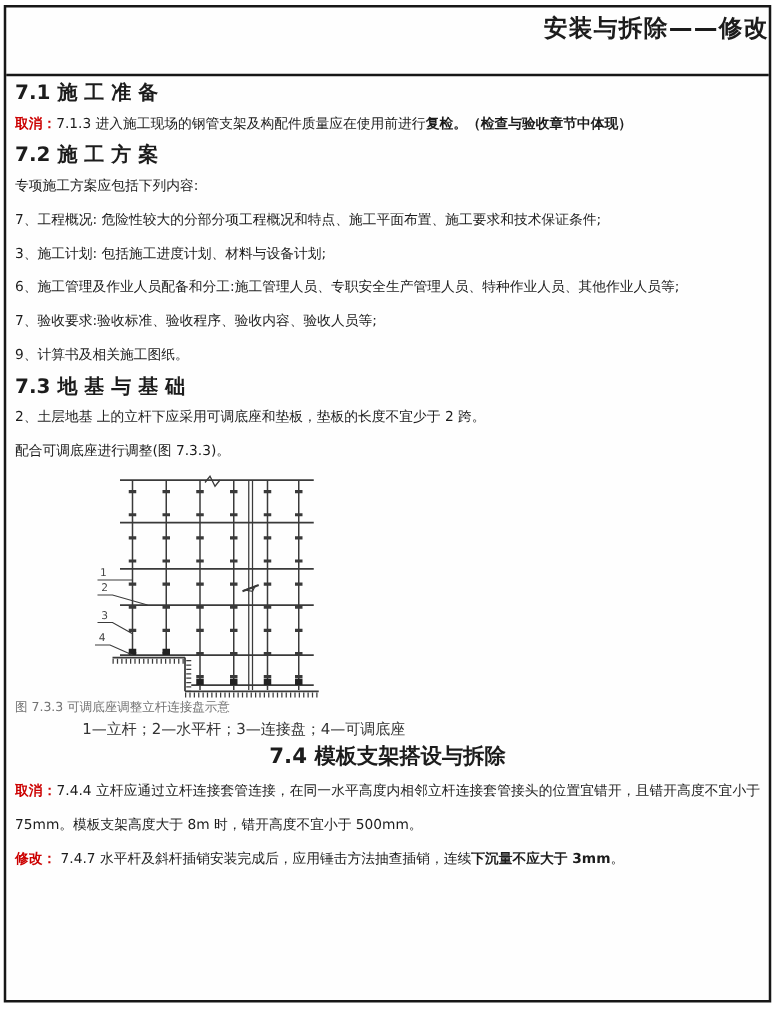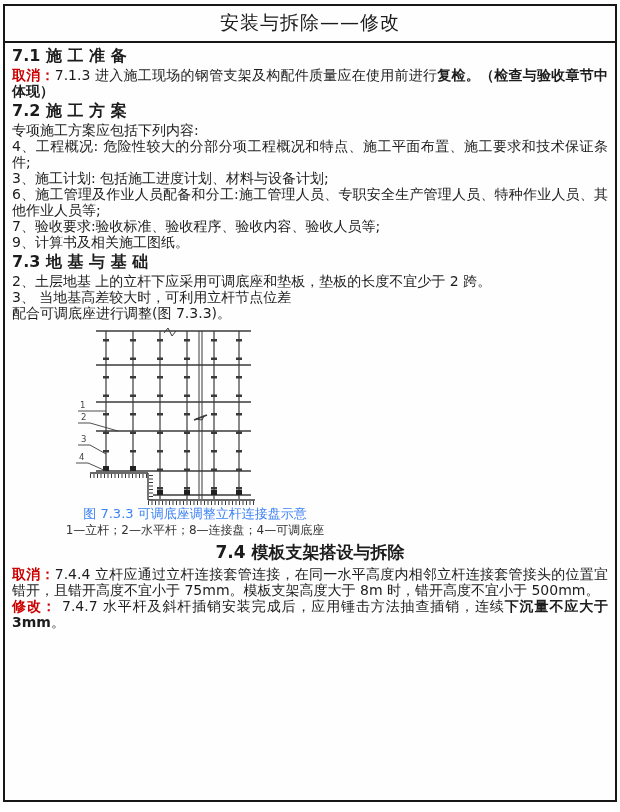--- a/index.html
+++ b/index.html
@@ -10,55 +10,54 @@
     -webkit-font-smoothing:antialiased;
   }
   .frame{
     margin:4px 3px 3px 3px;
     border:2px solid #171717;
     min-height:798px;
     box-sizing:border-box;
     background:#fefefe;
   }
   .titlebar{
-    text-align:center;
-    font-weight:normal;
+    text-align:right;
+    font-weight:bold;
     font-size:19px;
     letter-spacing:1px;
-    padding:4px 0 5px 0;
+    padding:4px 0 23px 0;
     border-bottom:2px solid #171717;
   }
   .content{padding:1px 7px 3px 7px;}
   .h{
     font-weight:bold;
     font-size:16px;
     line-height:22px;
     margin-top:1px;
   }
   .h74{
     font-size:17px;
     line-height:25px;
     margin:2px 0 1px 0;
     text-align:center;
   }
   .t{
-    font-size:14px;
-    line-height:16px;
+    font-size:11px;
+    line-height:27px;
     text-align:justify;
   }
   .red{color:#cc0000;font-weight:bold;}
   .b{font-weight:bold;}
   .figwrap{margin:2px 0 0 56px;}
   .figwrap svg{display:block;}
   .cap{
     width:366px;
-    text-align:center;
-    font-size:13px;
+    font-size:10px;
     line-height:16px;
-    color:#3b82f6;
+    color:#737373;
   }
   .legend{
     width:366px;
     text-align:center;
     font-size:12px;
     line-height:16px;
     color:#333;
   }
   svg line, svg polyline, svg path{stroke:#3a3a3a;fill:none;}
   svg text{font-size:8.5px;fill:#444;}
@@ -70,29 +69,28 @@
 
   <div class="titlebar">安装与拆除——修改</div>
 
   <div class="content">
 
     <div class="h">7.1 施 工 准 备</div>
     <div class="t"><span class="red">取消：</span><span>7.1.3 进入施工现场的钢管支架及构配件质量应在使用前进行</span><span class="b">复检。（检查与验收章节中体现）</span></div>
 
     <div class="h">7.2 施 工 方 案</div>
     <div class="t">专项施工方案应包括下列内容:</div>
-    <div class="t">4、工程概况: 危险性较大的分部分项工程概况和特点、施工平面布置、施工要求和技术保证条件;</div>
+    <div class="t">7、工程概况: 危险性较大的分部分项工程概况和特点、施工平面布置、施工要求和技术保证条件;</div>
     <div class="t">3、施工计划: 包括施工进度计划、材料与设备计划;</div>
     <div class="t">6、施工管理及作业人员配备和分工:施工管理人员、专职安全生产管理人员、特种作业人员、其他作业人员等;</div>
     <div class="t">7、验收要求:验收标准、验收程序、验收内容、验收人员等;</div>
     <div class="t">9、计算书及相关施工图纸。</div>
 
     <div class="h">7.3 地 基 与 基 础</div>
     <div class="t">2、土层地基 上的立杆下应采用可调底座和垫板，垫板的长度不宜少于 2 跨。</div>
-    <div class="t">3、 当地基高差较大时，可利用立杆节点位差</div>
     <div class="t">配合可调底座进行调整(图 7.3.3)。</div>
 
     <div class="figwrap">
       <svg width="205" height="183" viewBox="0 0 205 183">
 
         <line x1="28" y1="8" x2="183" y2="8" stroke-width="1.4"></line>
         <path d="M96,10 l4,-5 l4,8 l4,-5" stroke-width="1"></path>
 
         <line x1="28" y1="42" x2="183" y2="42" stroke-width="1.4"></line>
         <line x1="28" y1="79" x2="183" y2="79" stroke-width="1.4"></line>
@@ -137,20 +135,20 @@
         <line x1="10" y1="88" x2="38" y2="88" stroke-width="0.9"></line>
         <text x="13" y="97">2</text>
         <polyline points="10,100 22,100 50,108" stroke-width="0.9"></polyline>
         <text x="13" y="119">3</text>
         <polyline points="10,122 22,122 38,131" stroke-width="0.9"></polyline>
         <text x="11" y="137">4</text>
         <polyline points="8,140 20,140 38,148" stroke-width="0.9"></polyline>
       </svg>
     </div>
     <div class="cap">图 7.3.3  可调底座调整立杆连接盘示意</div>
-    <div class="legend">1—立杆；2—水平杆；8—连接盘；4—可调底座</div>
+    <div class="legend">1—立杆；2—水平杆；3—连接盘；4—可调底座</div>
 
     <div class="h h74">7.4 模板支架搭设与拆除</div>
     <div class="t"><span class="red">取消：</span><span>7.4.4 立杆应通过立杆连接套管连接，在同一水平高度内相邻立杆连接套管接头的位置宜错开，且错开高度不宜小于 75mm。模板支架高度大于 8m 时，错开高度不宜小于 500mm。</span></div>
     <div class="t"><span class="red">修改：</span><span> 7.4.7 水平杆及斜杆插销安装完成后，应用锤击方法抽查插销，连续</span><span class="b">下沉量不应大于 3mm</span><span>。</span></div>
 
   </div>
 </div>
 
 </body></html>

